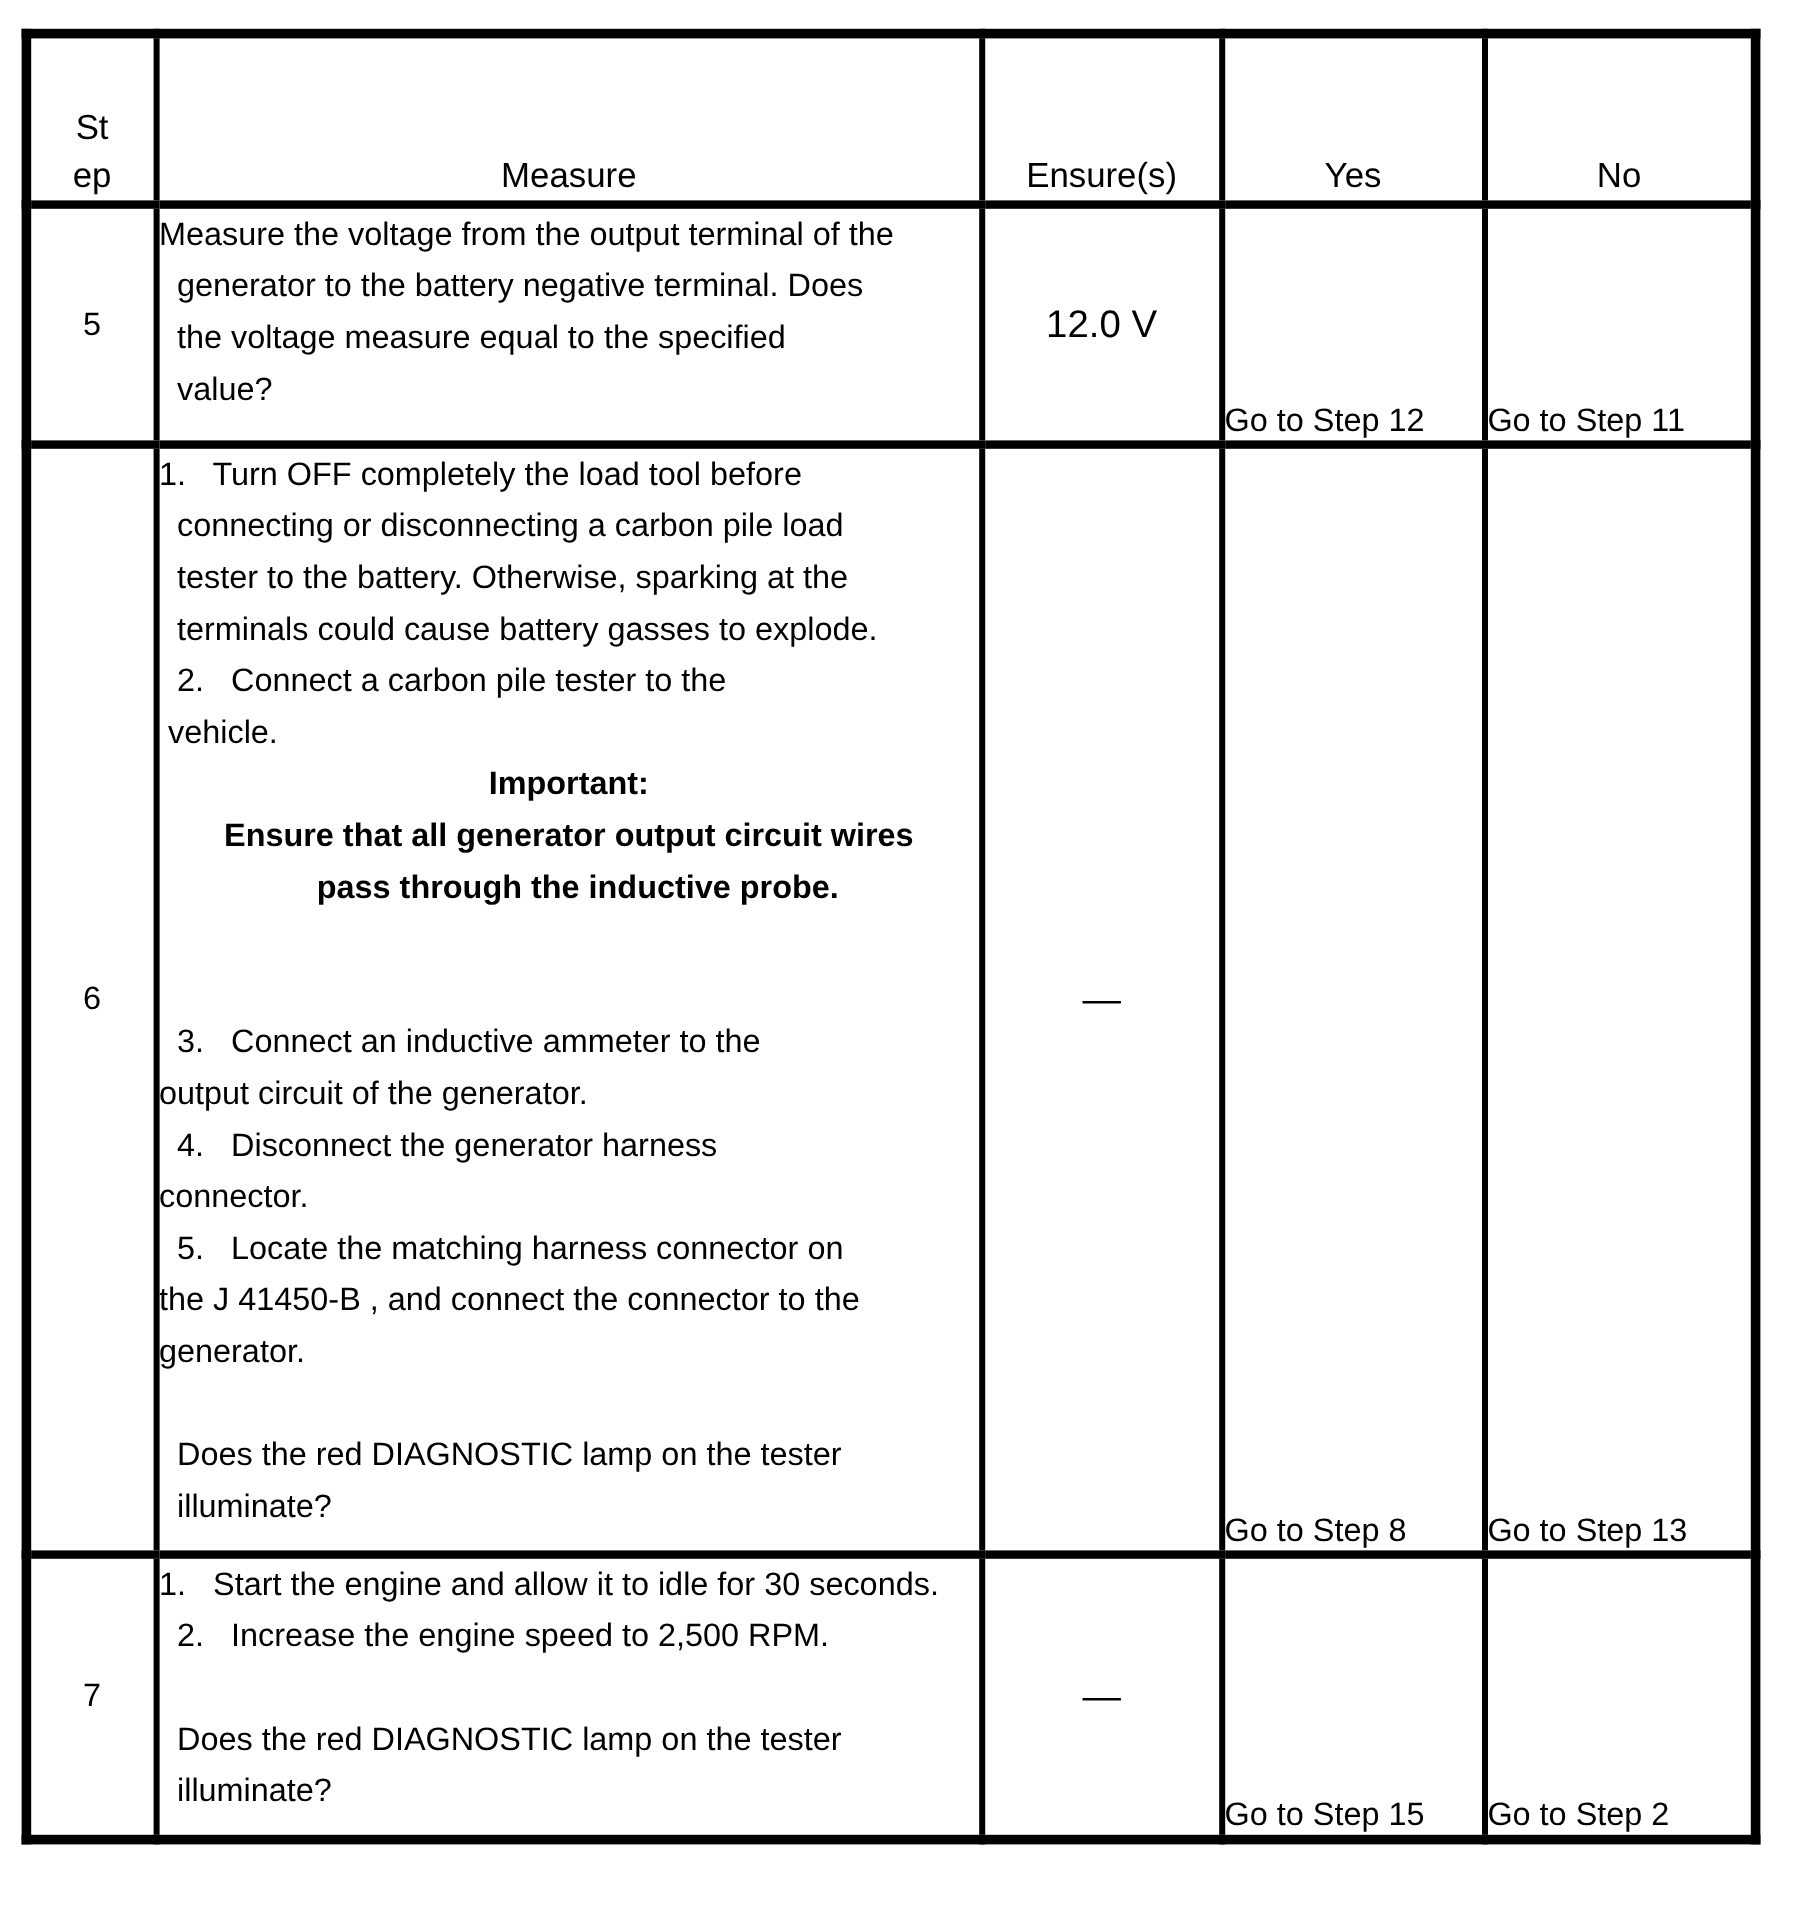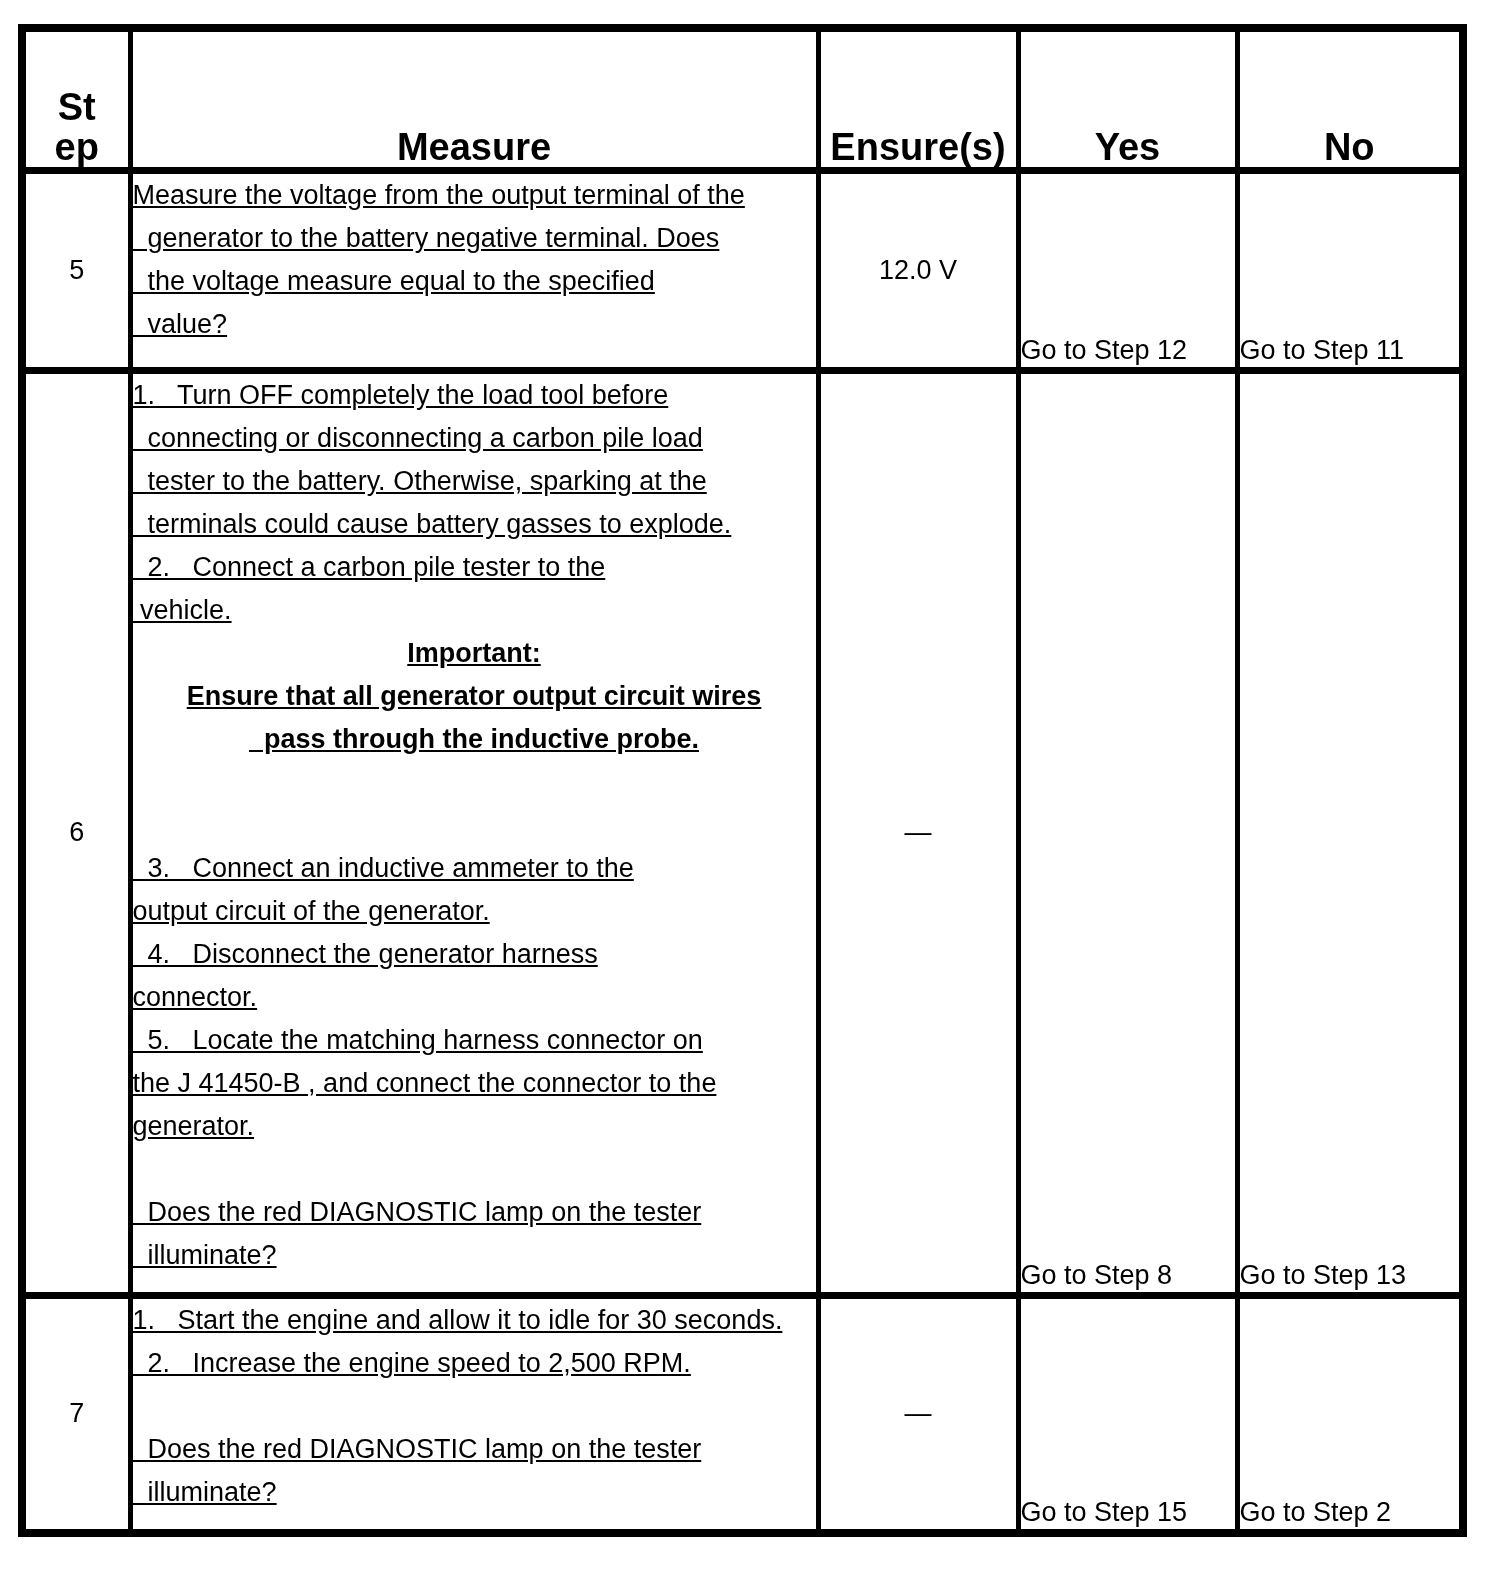--- a/index.html
+++ b/index.html
@@ -31,49 +31,48 @@
     border-bottom-width: 7px;
     padding: 0;
     overflow: hidden;
   }
   tr.header-row    { height: 142px; }
   tr.row-step-5    { height: 200px; }
   tr.row-step-6    { height: 925px; }
   tr.row-step-7    { height: 238px; }
 
   th.hdr {
-    font-size: 38px;
-    font-weight: bold;
+    font-size: 29px;
+    font-weight: normal;
     line-height: 40px;
     text-align: center;
     vertical-align: bottom;
     padding-bottom: 16px;
     white-space: pre-line;
   }
   td.cell-step {
     text-align: center;
     vertical-align: middle;
     font-size: 27px;
     padding-left: 36px;
   }
   td.cell-action {
     vertical-align: top;
     padding: 11px 0 0 2px;
-    text-decoration: underline;
   }
   .blk {
     white-space: pre;
     font-size: 27px;
     line-height: 43px;
   }
   .blk.bold { font-weight: bold; text-align: center; }
   td.cell-values {
     text-align: center;
     vertical-align: middle;
-    font-size: 27px;
+    font-size: 32px;
   }
   td.cell-goto {
     text-align: left;
     vertical-align: bottom;
     font-size: 27px;
     line-height: 33px;
     padding-bottom: 22px;
   }
 </style>
 </head>

